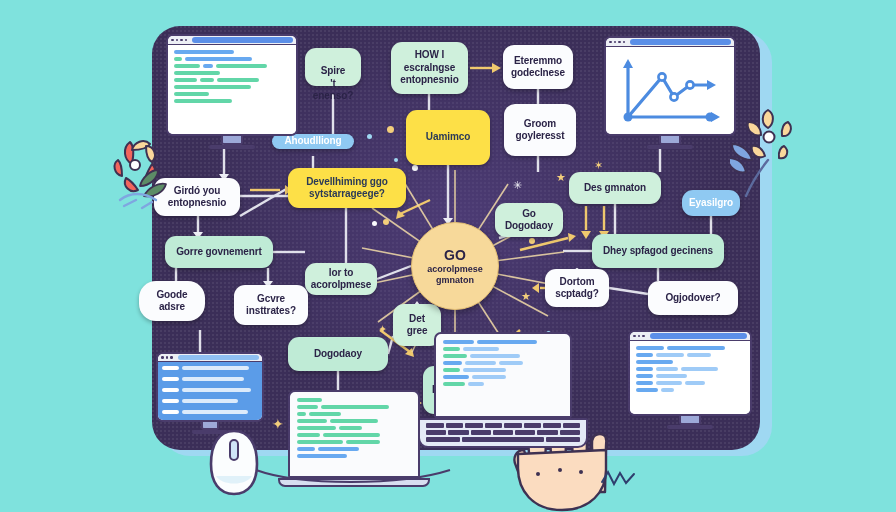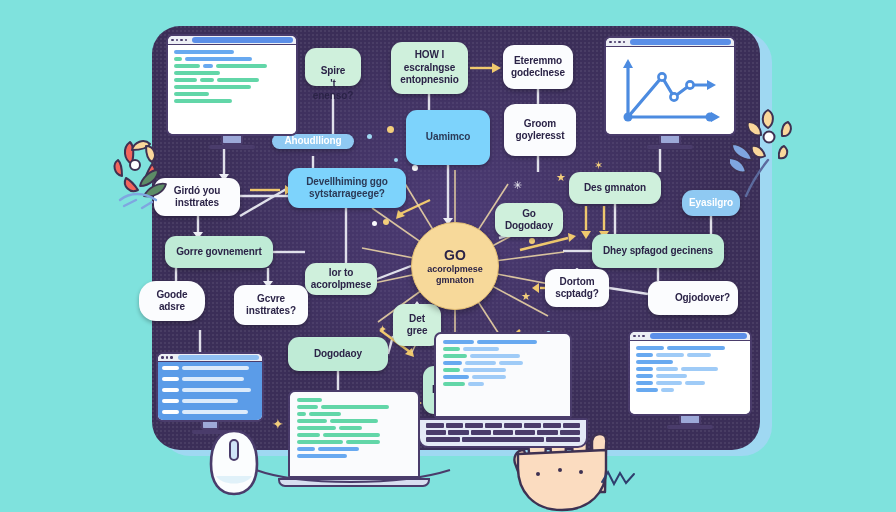--- a/index.html
+++ b/index.html
@@ -56,21 +56,21 @@
     padding: 5px 8px;
     font-size: 10px;
     line-height: 1.25;
     font-weight: 700;
     color: #2B2347;
     box-shadow: 0 2px 4px rgba(0,0,0,0.28);
     letter-spacing: -0.1px;
   }
   .n-white { background: #FBFCFE; }
   .n-green { background: #CFF0DC; }
-  .n-blue  { background: #7dd3fc; color: #2B3A57; }
+  .n-blue  { background: #fde047; color: #2B3A57; }
   .n-blue2 { background: #8FC9F2; color: #FFFFFF; }
   .n-mint  { background: #BFEBD6; }
 
   
   #hub {
     position: absolute;
     left: 411px; top: 222px;
     width: 88px; height: 88px;
     border-radius: 50%;
     background: #F7D99A;
@@ -270,21 +270,21 @@
       </div>
       <div class="node n-blue" style="left: 406px; top: 110px; width: 84px; height: 55px;">
         <span style="white-space: pre-line;">Uamimco</span>
       </div>
       <div class="node n-white" style="left: 504px; top: 104px; width: 72px; height: 52px;">
         <span style="white-space: pre-line;">Groom
 goyleresst</span>
       </div>
       <div class="node n-white" style="left: 154px; top: 178px; width: 86px; height: 38px;">
         <span style="white-space: pre-line;">Girdó you
-insttrates</span>
+entopnesnio</span>
       </div>
       <div class="node n-blue" style="left: 288px; top: 168px; width: 118px; height: 40px;">
         <span style="white-space: pre-line;">Devellhiming ggo
 sytstarrageege?</span>
       </div>
       <div class="node n-green" style="left: 569px; top: 172px; width: 92px; height: 32px; text-align: center;">
         <span style="white-space: pre-line;">Des gmnaton</span>
       </div>
       <div class="node n-blue2" style="left: 682px; top: 190px; width: 58px; height: 26px;">
         <span style="white-space: pre-line;">Eyasilgro</span>
@@ -308,21 +308,21 @@
 adsre</span>
       </div>
       <div class="node n-white" style="left: 234px; top: 285px; width: 74px; height: 40px;">
         <span style="white-space: pre-line;">Gcvre
 insttrates?</span>
       </div>
       <div class="node n-white" style="left: 545px; top: 269px; width: 64px; height: 38px;">
         <span style="white-space: pre-line; text-align: center;">Dortom
 sсptadg?</span>
       </div>
-      <div class="node n-white" style="left: 648px; top: 281px; width: 90px; height: 34px; justify-content: flex-end;">
+      <div class="node n-white" style="left: 648px; top: 281px; width: 90px; height: 34px;">
         <span style="white-space: pre-line;">Ogjodover?</span>
       </div>
       <div class="node n-green" style="left: 393px; top: 304px; width: 48px; height: 42px;">
         <span style="white-space: pre-line;">Det gree</span>
       </div>
       <div class="node n-mint" style="left: 288px; top: 337px; width: 100px; height: 34px;">
         <span style="white-space: pre-line;">Dogodaoy</span>
       </div>
       <div class="node n-mint" style="left: 423px; top: 366px; width: 48px; height: 48px;">
         <span style="white-space: pre-line;">Dehan</span>

